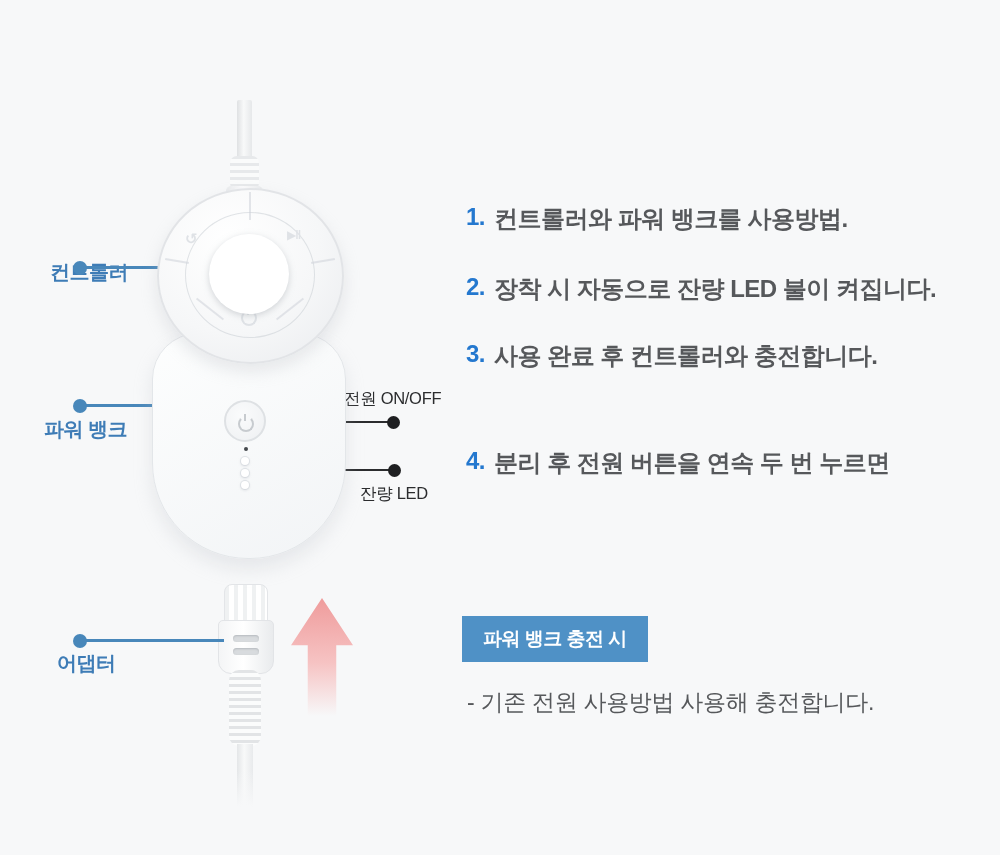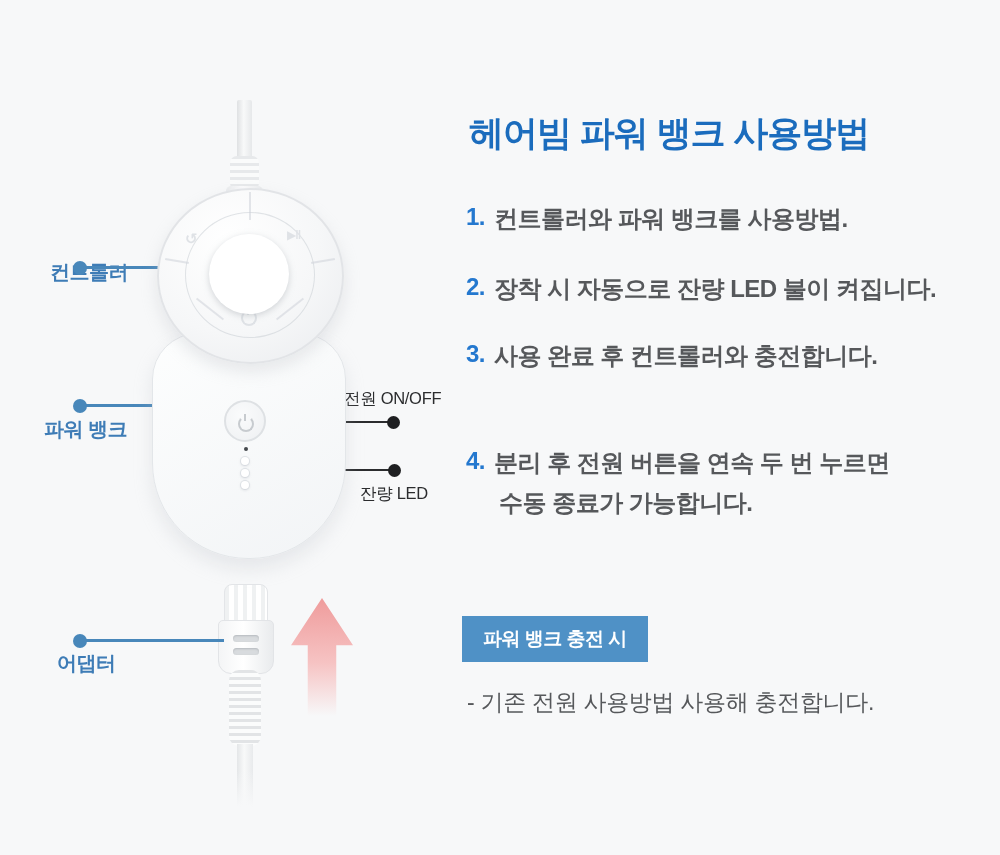--- a/index.html
+++ b/index.html
@@ -150,36 +150,34 @@
   <div class="c-dot" style="left:73px;top:634px;"></div>
 
   <div class="k-label" style="left:344px;top:388px;">전원 ON/OFF</div>
   <div class="k-line" style="left:264px;top:421px;width:130px;"></div>
   <div class="k-dot" style="left:387px;top:416px;"></div>
 
   <div class="k-label" style="left:360px;top:483px;">잔량 LED</div>
   <div class="k-line" style="left:256px;top:469px;width:138px;"></div>
   <div class="k-dot" style="left:388px;top:464px;"></div>
 
-  <div class="title">헤어빔 파워 뱅크 사용방법</div>
 
   <div class="item i1">
     <span class="num">1.</span>
     <span>컨트롤러와 파워 뱅크를 사용방법.</span>
   </div>
   <div class="item i2">
     <span class="num">2.</span>
     <span>장착 시 자동으로 잔량 LED 불이 켜집니다.</span>
   </div>
   <div class="item i3">
     <span class="num">3.</span>
     <span>사용 완료 후 컨트롤러와 충전합니다.</span>
   </div>
   <div class="item i4">
     <span class="num">4.</span>
     <span>분리 후 전원 버튼을 연속 두 번 누르면</span>
   </div>
-  <div class="i4b">수동 종료가 가능합니다.</div>
 
   <div class="badge">파워 뱅크 충전 시</div>
   <div class="charge-note">- 기존 전원 사용방법 사용해 충전합니다.</div>
 
 </div>
 
 </body></html>

